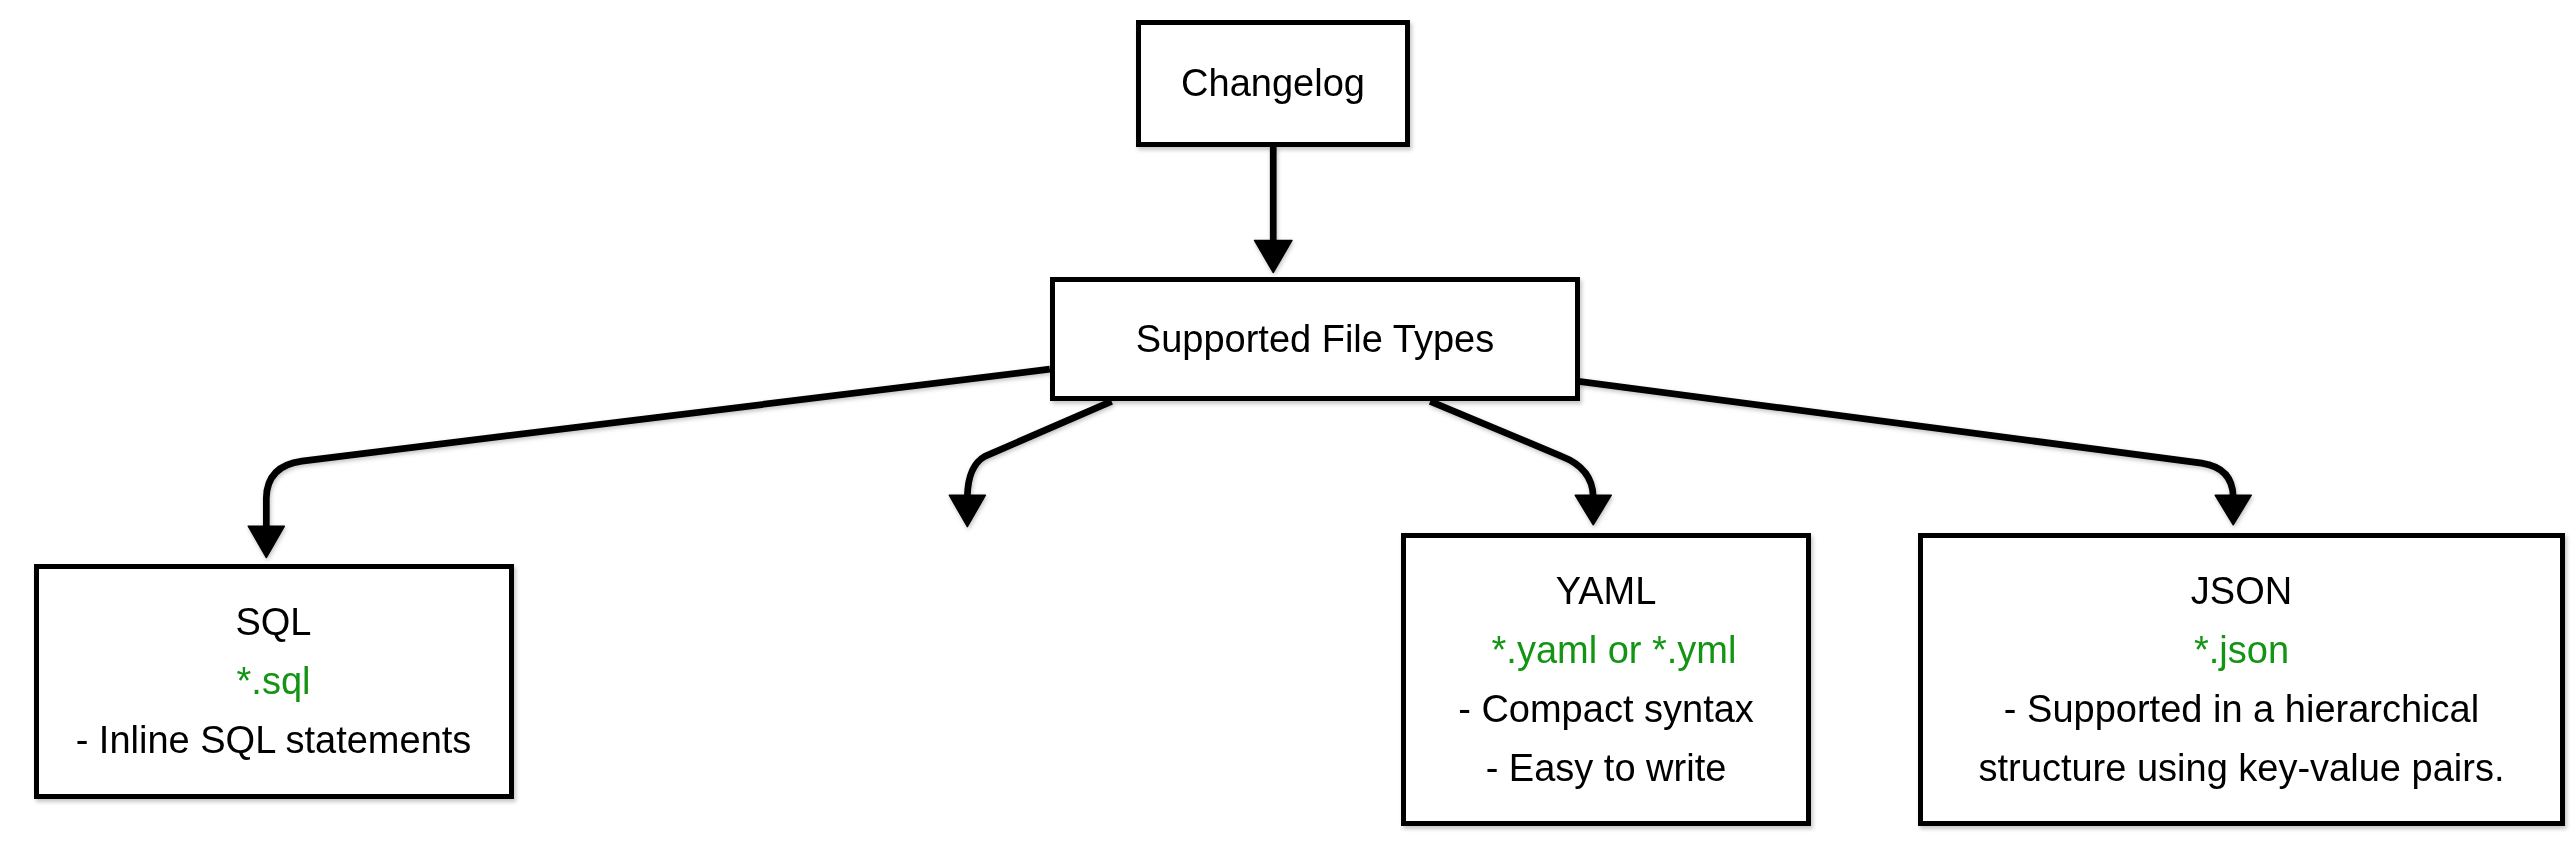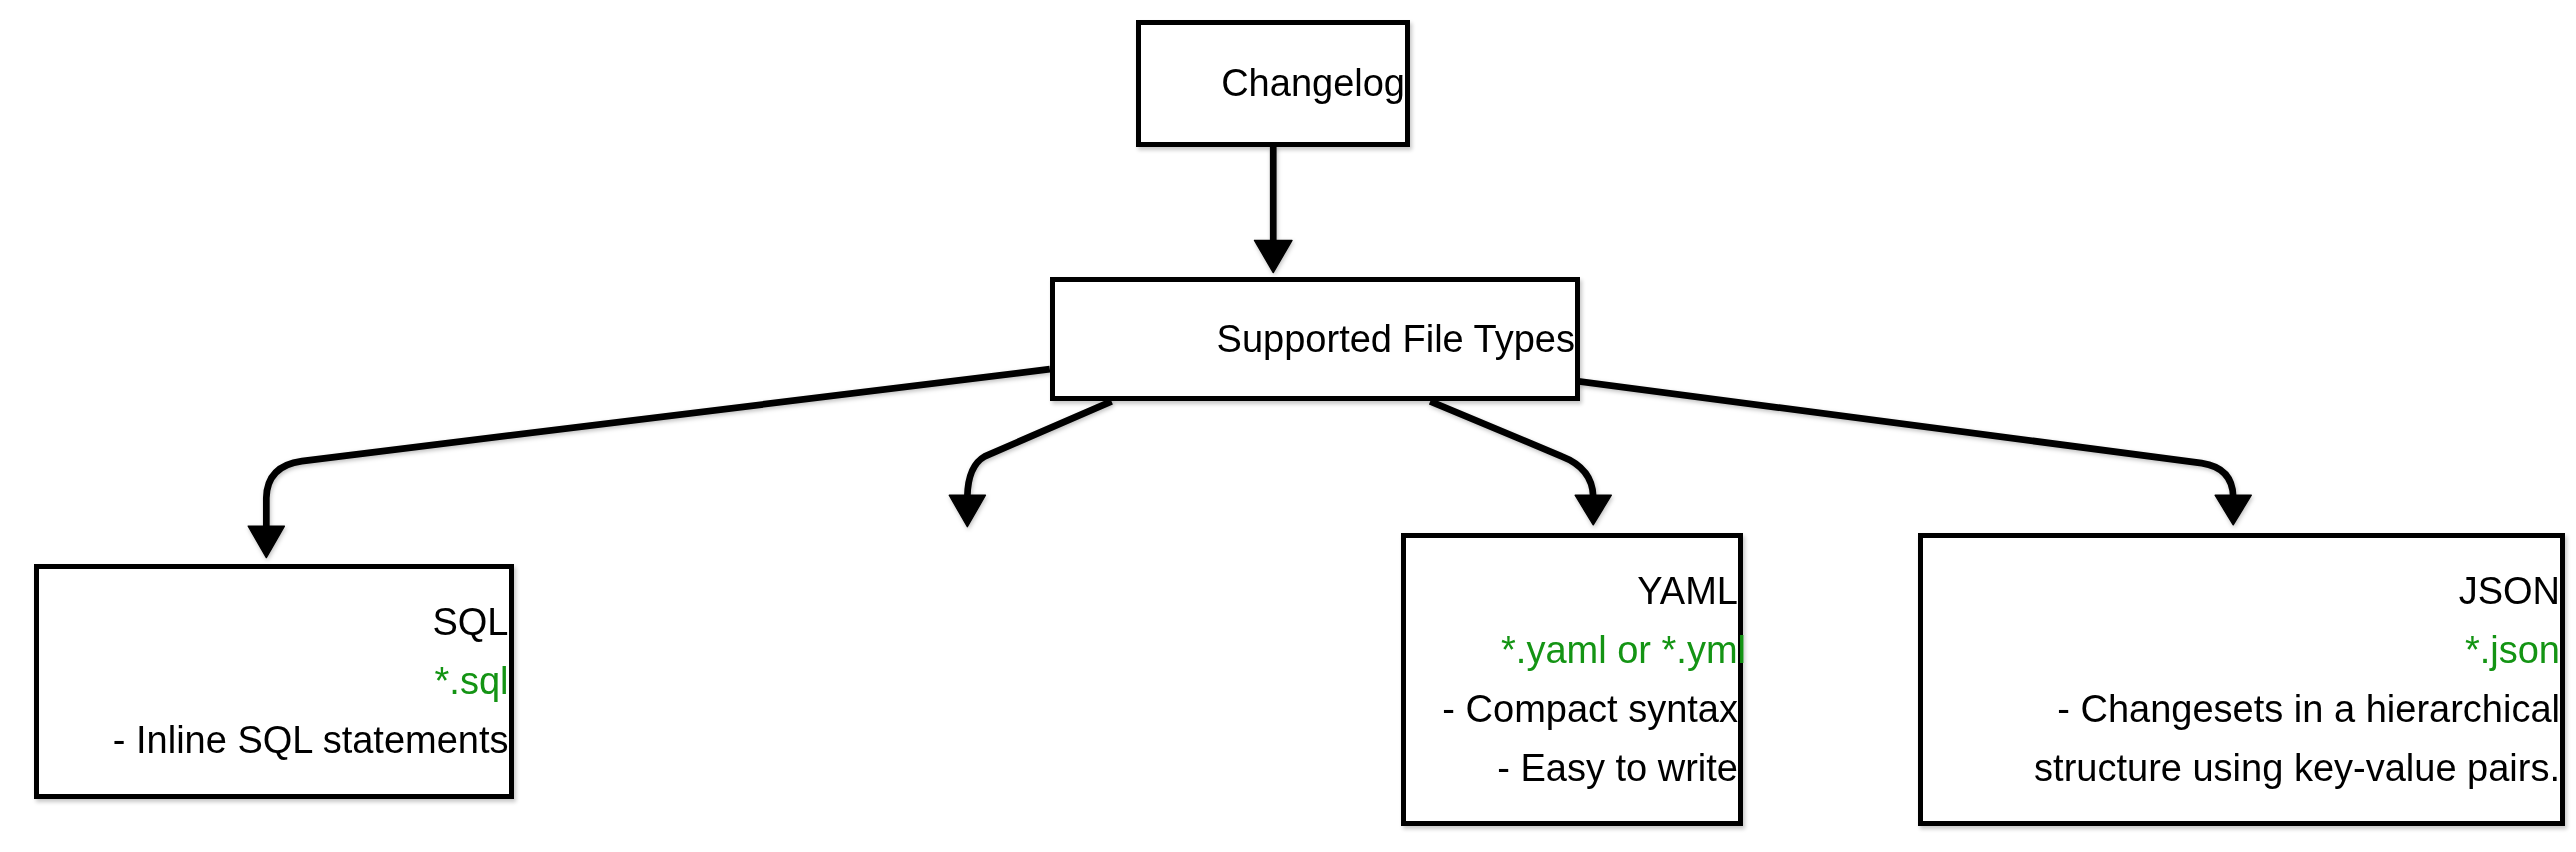--- a/index.html
+++ b/index.html
@@ -37,30 +37,30 @@
   }
   .node {
     position: absolute;
     box-sizing: border-box;
     background: #ffffff;
     border: 5.4px solid #000;
     display: flex;
     flex-direction: column;
     align-items: center;
     justify-content: center;
-    text-align: right;
+    text-align: center;
     font-size: 38px;
     line-height: 59px;
     box-shadow: 2px 2.7px 4px rgba(0,0,0,0.22);
   }
   #node-changelog { left: 1136px; top: 19.5px;  width: 274px; height: 127px; }
   #node-hub       { left: 1050px; top: 277px; width: 530px; height: 124px; }
   #node-sql       { left: 21.5px;   top: 564px; width: 480px; height: 235px; margin-left: 12px; }
   #node-xml       { left: 637px;  top: 533px; width: 642px; height: 294px; }
-  #node-yaml      { left: 1401px; top: 533px; width: 342px; height: 293px; }
+  #node-yaml      { left: 1401px; top: 533px; width: 410px; height: 293px; }
   #node-json      { left: 1918px; top: 533px; width: 647px; height: 293px; }
   .type-title, .type-pattern, .type-note, .node-label {
     width: 100%;
     white-space: nowrap;
   }
 </style>
 </head>
 <body>
 
 <div class="canvas">
@@ -106,18 +106,18 @@
   <div class="node" id="node-yaml">
     <div class="type-title">YAML</div>
     <div class="type-pattern" style="color: rgb(20, 148, 20); margin-left: 16px;">*.yaml or *.yml</div>
     <div class="type-note">- Compact syntax</div>
     <div class="type-note">- Easy to write</div>
   </div>
 
   <div class="node" id="node-json">
     <div class="type-title">JSON</div>
     <div class="type-pattern" style="color: rgb(20, 148, 20);">*.json</div>
-    <div class="type-note">- Changesets in a hierarchical</div>
+    <div class="type-note">- Supported in a hierarchical</div>
     <div class="type-note">structure using key-value pairs.</div>
   </div>
 
 </div>
 
 
 </body></html>

